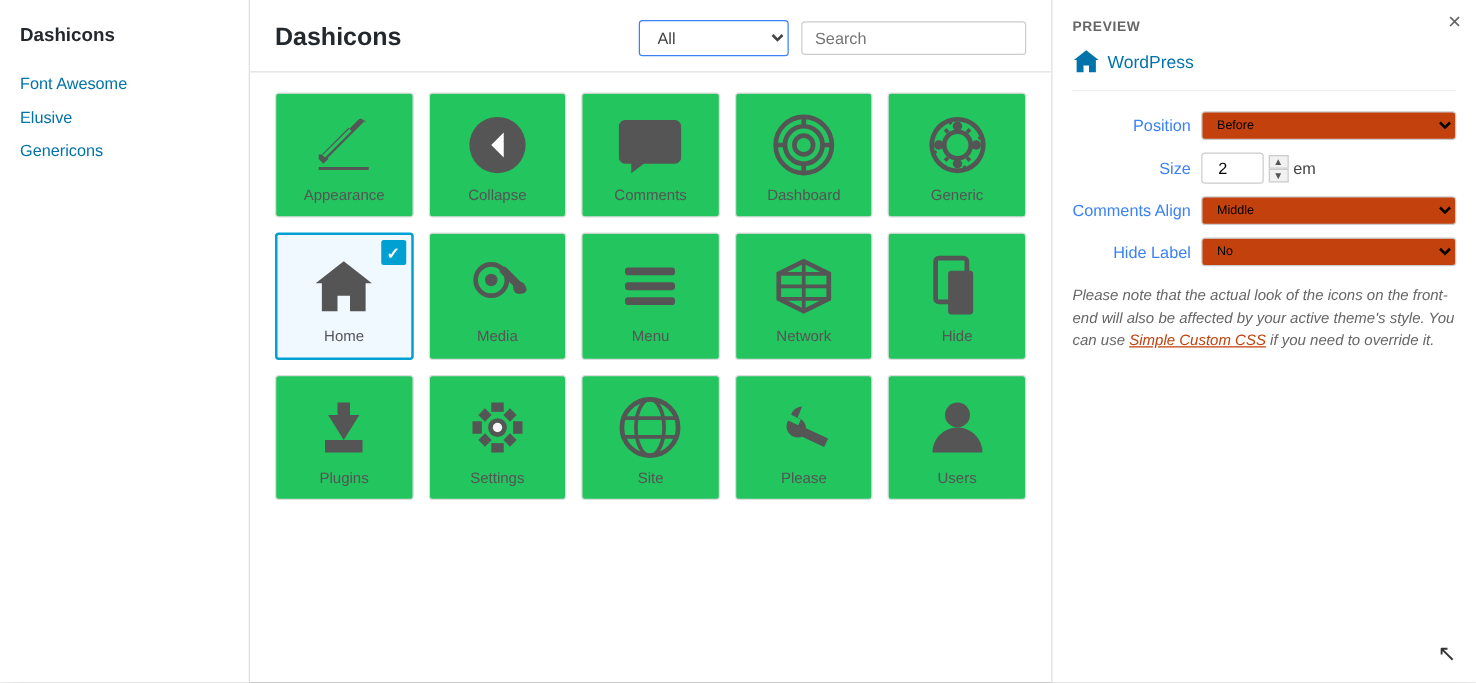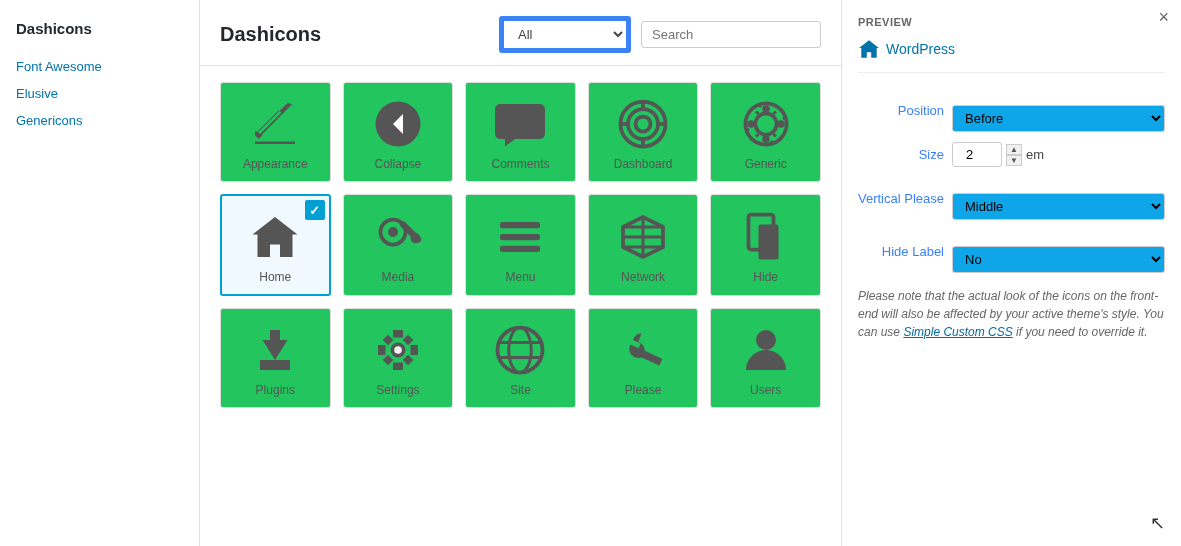--- a/index.html
+++ b/index.html
@@ -41,22 +41,22 @@
       padding: 16px 20px 12px 20px; border-bottom: 1px solid #e0e0e0;
       display: flex; align-items: center; justify-content: space-between;
     }
     .main-title {
       font-size: 20px; font-weight: 600; color: #23282d;
     }
     .header-controls {
       display: flex; gap: 10px; align-items: center;
     }
     .filter-select {
-      padding: 5px 10px; border: 5px solid #3b82f6; border-radius: 3px;
-      font-size: 13px; color: #444; background: #fff; width: 132px; margin-left: 21px;
+      padding: 5px 10px; border: 1px solid #3b82f6; border-radius: 3px;
+      font-size: 13px; color: #444; background: #fff; width: 120px; margin-left: 21px;
     }
     .search-input {
       padding: 5px 10px; border: 1px solid #ccc; border-radius: 3px;
       font-size: 13px; color: #444; width: 180px;
     }
 
     .icons-grid-container {
       flex: 1; overflow-y: auto; padding: 16px 20px;
     }
     .icons-grid {
@@ -104,21 +104,21 @@
     }
     .preview-form {
       display: grid; grid-template-columns: auto 1fr; gap: 10px 8px;
       align-items: center;
     }
     .form-label {
       font-size: 13px; color: #3b82f6; text-align: right;
     }
     .form-control {
       padding: 4px 8px; border: 1px solid #ccc; border-radius: 3px;
-      font-size: 13px; background: #0ea5e9; margin-top: 16px;
+      font-size: 10px; background: #c2410c;
     }
     .form-control-with-spinner {
       display: flex; align-items: center; gap: 4px;
     }
     .spinner-input {
       width: 50px; padding: 4px 6px; border: 1px solid #ccc; border-radius: 3px;
       font-size: 13px; text-align: center;
     }
     .spinner-btns {
       display: flex; flex-direction: column;
@@ -126,21 +126,21 @@
     .spinner-btn {
       width: 16px; height: 11px; background: #f1f1f1; border: 1px solid #ccc;
       cursor: pointer; display: flex; align-items: center; justify-content: center;
       font-size: 8px; color: #555; padding: 0;
     }
     .em-label { font-size: 13px; color: #444; }
     .preview-note {
       font-size: 12px; color: #666; font-style: italic; line-height: 1.5;
       margin-top: 14px;
     }
-    .preview-note a { color: #0369a1; }
+    .preview-note a { color: #c2410c; }
 
     .cursor-icon {
       position: absolute; bottom: 12px; right: 16px;
       font-size: 18px; color: #333; pointer-events: none;
     }
   </style>
 </head>
 <body>
 
 <div class="modal-overlay">
@@ -337,21 +337,21 @@
         <span class="form-label">Size</span>
         <div class="form-control-with-spinner">
           <input class="spinner-input" type="number" value="2" style="">
           <div class="spinner-btns">
             <button class="spinner-btn">▲</button>
             <button class="spinner-btn">▼</button>
           </div>
           <span class="em-label">em</span>
         </div>
 
-        <span class="form-label">Vertical Please</span>
+        <span class="form-label">Comments Align</span>
         <select class="form-control">
           <option>Middle</option>
           <option>Top</option>
           <option>Bottom</option>
         </select>
 
         <span class="form-label">Hide Label</span>
         <select class="form-control">
           <option>No</option>
           <option>Yes</option>

